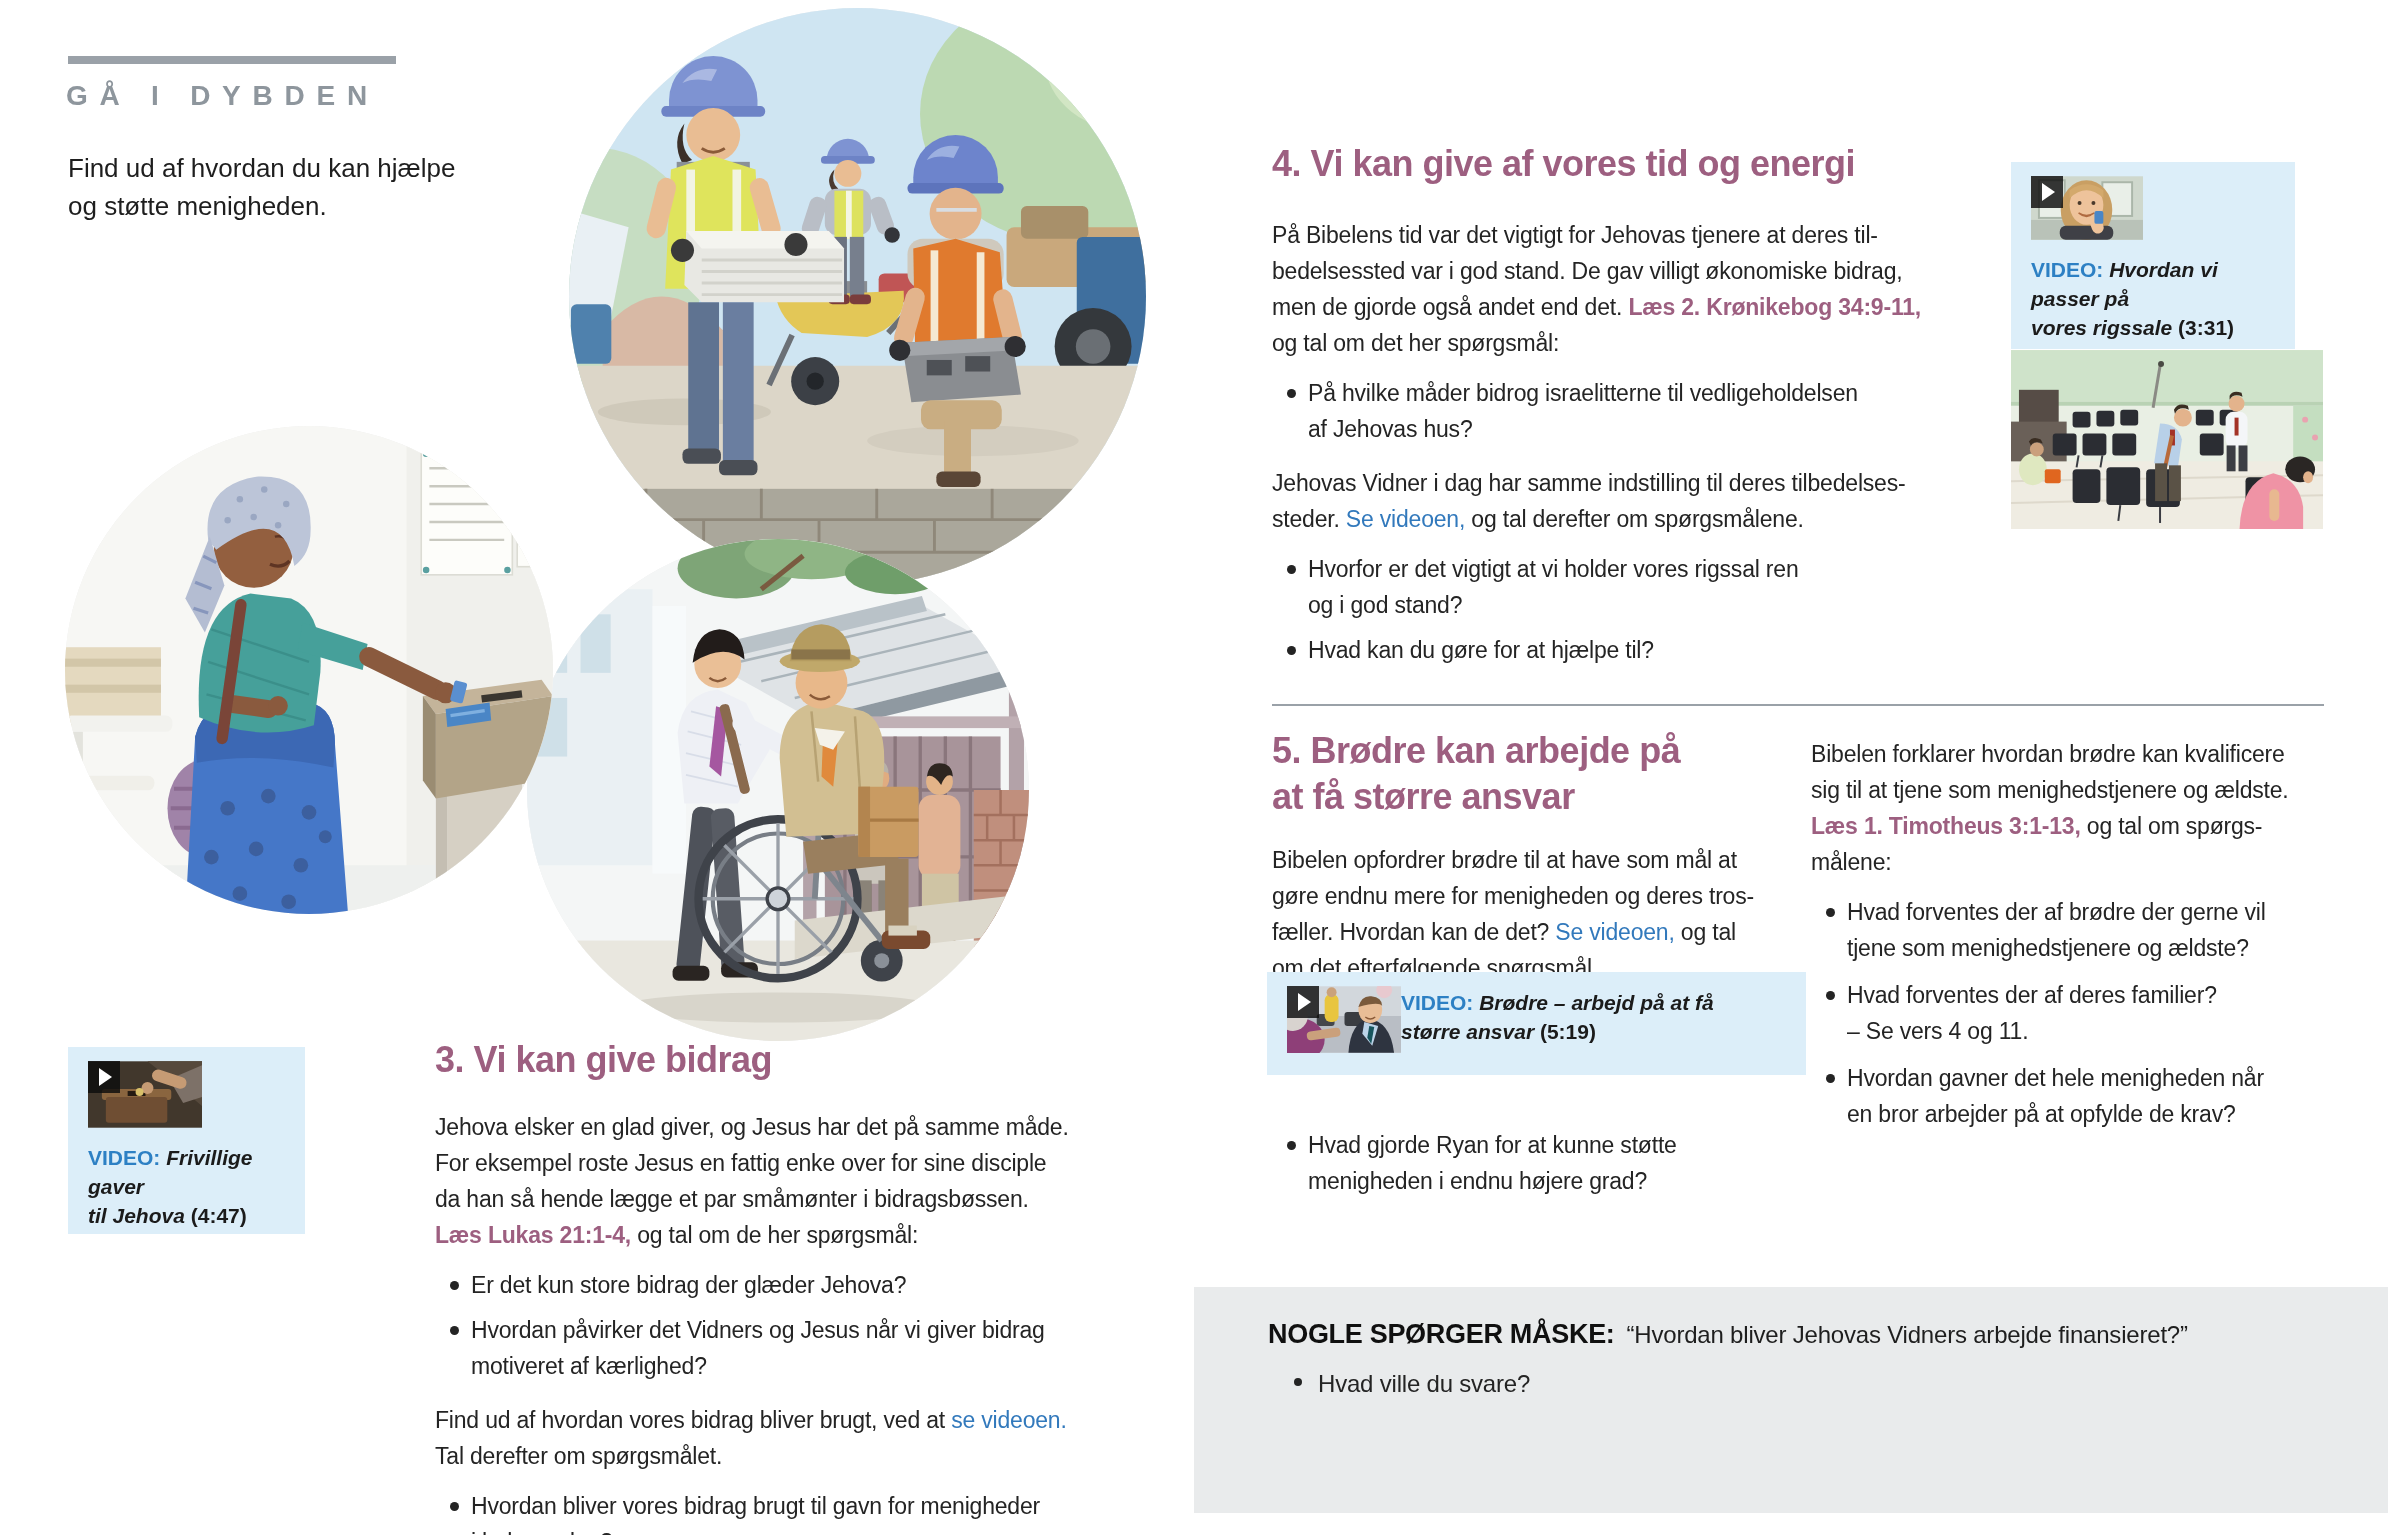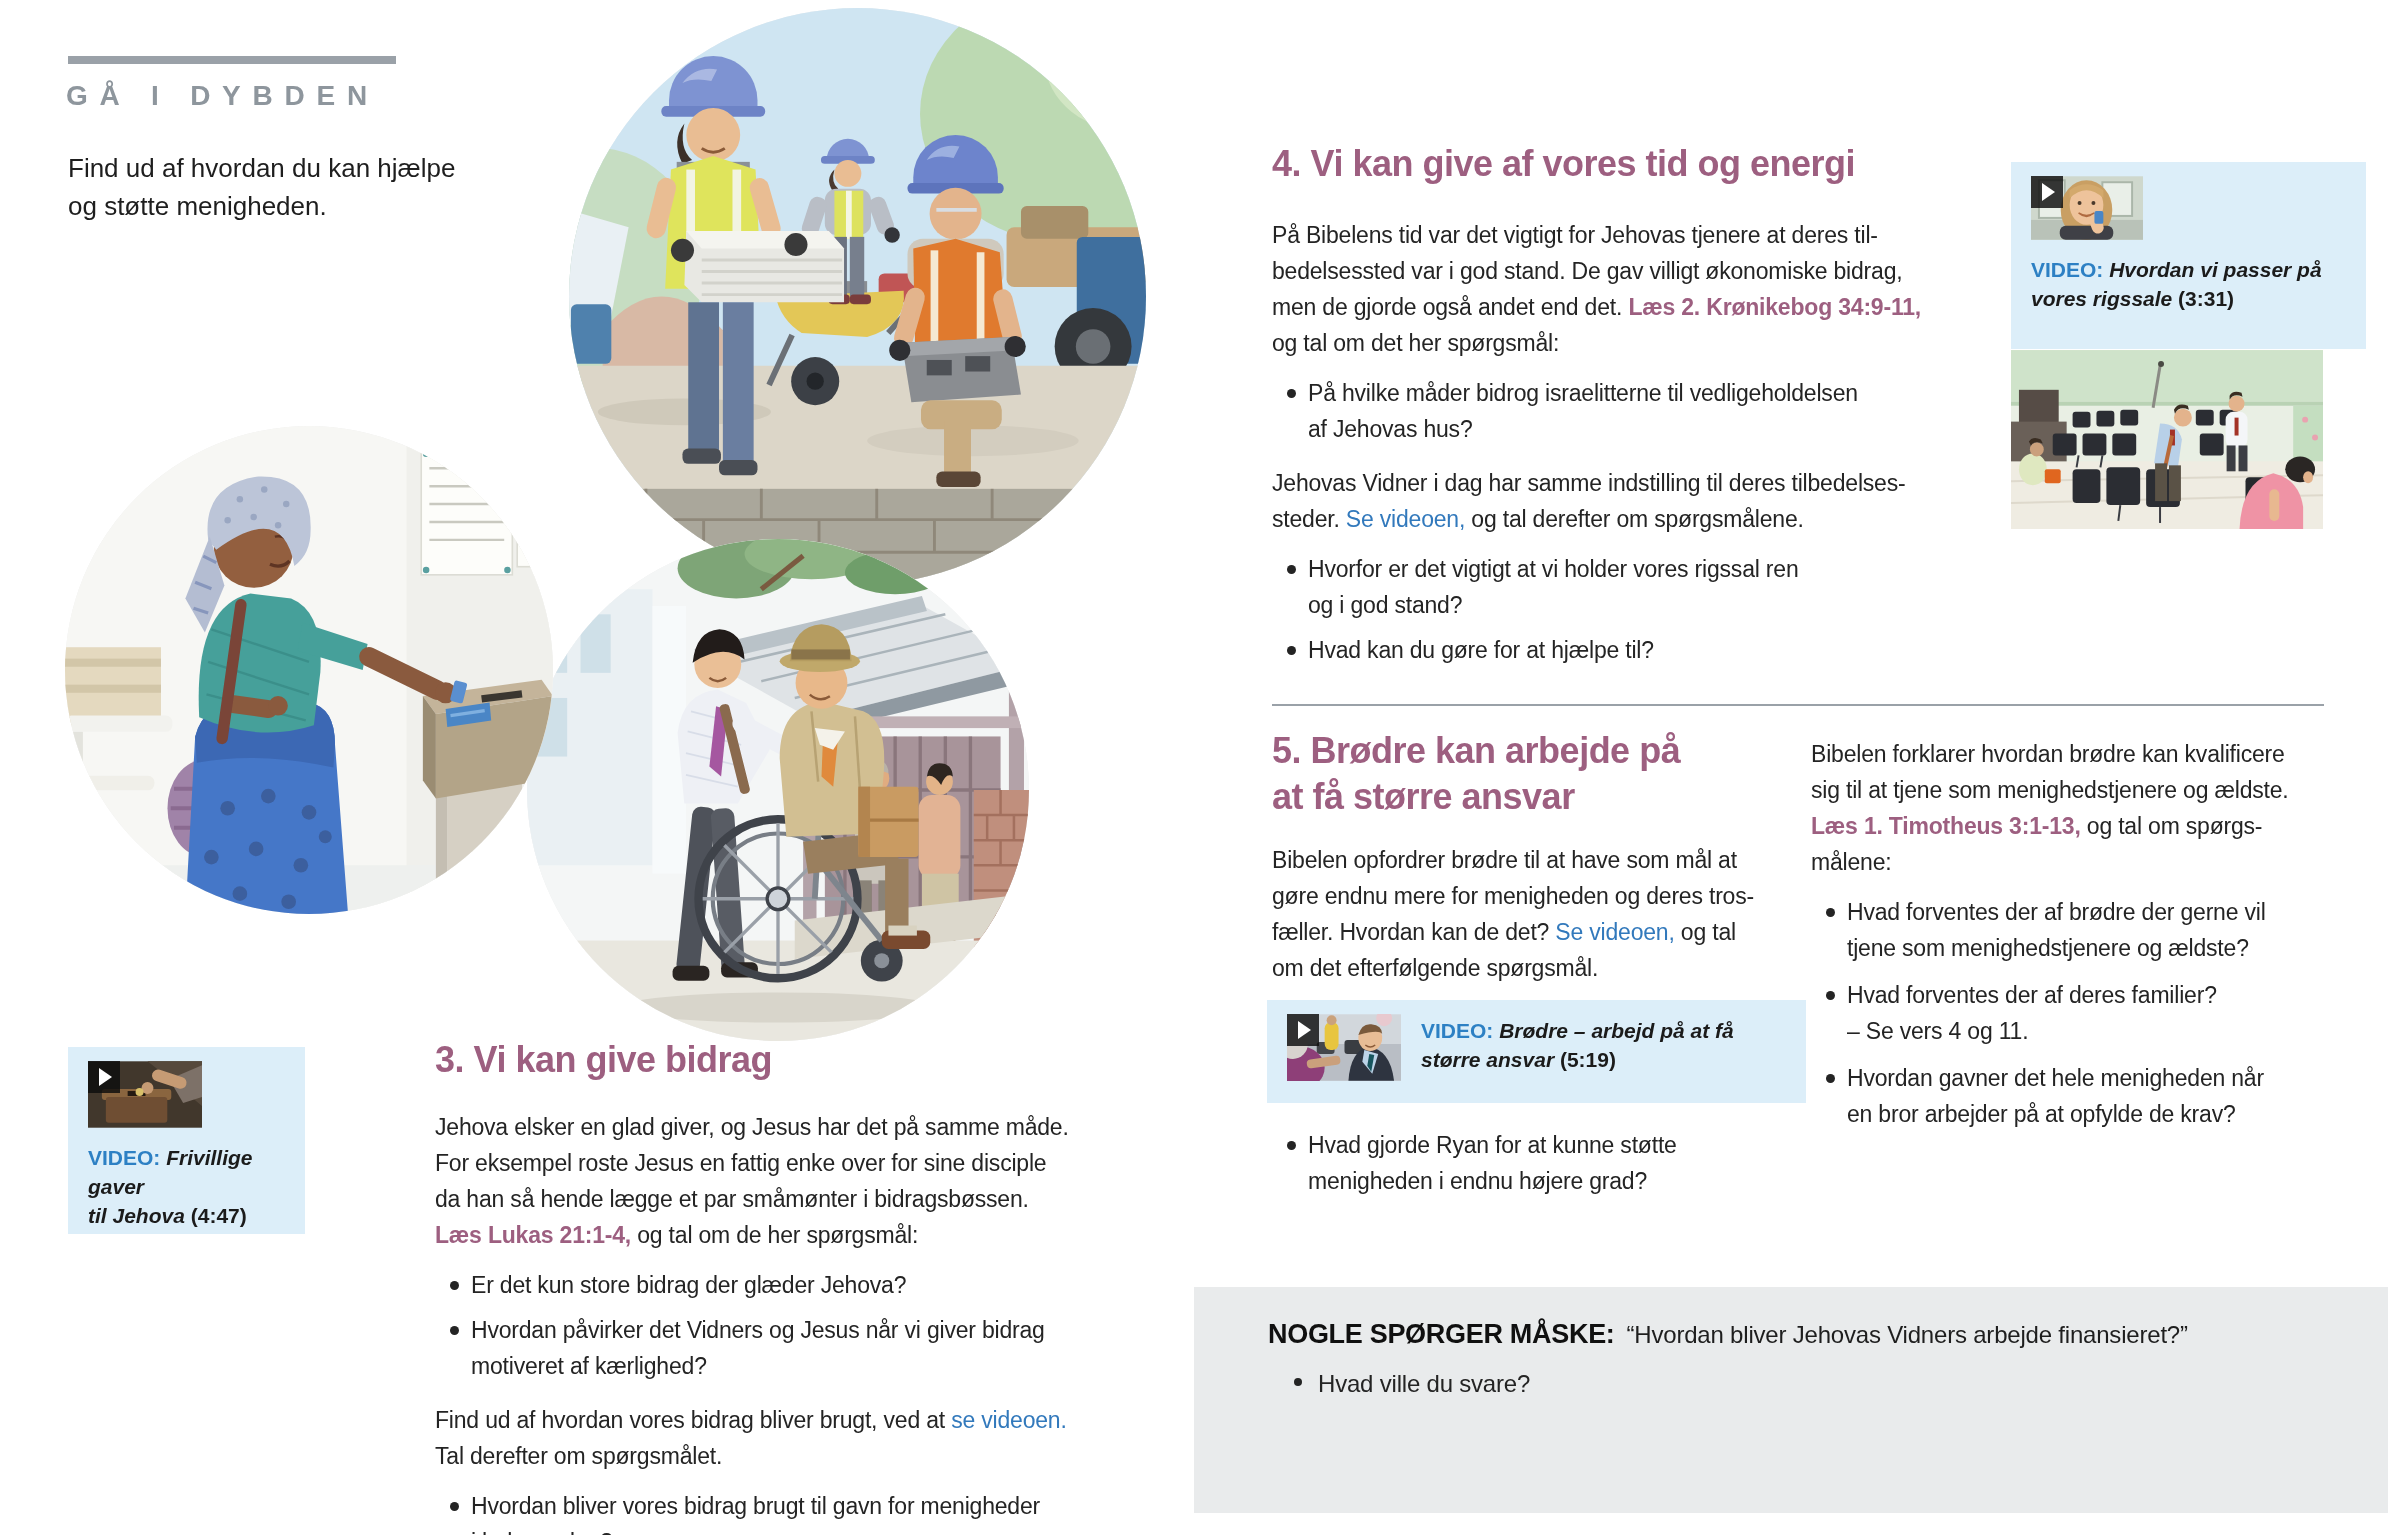--- a/index.html
+++ b/index.html
@@ -31,23 +31,23 @@
   
   .vbox{background:var(--bluebox);padding:14px 20px}
   .thumb{position:relative;cursor:pointer}
   .thumb svg{display:block;width:100%;height:100%}
   .play{position:absolute;left:0;top:0;width:32px;height:32px;background:rgba(12,12,12,.82)}
   .play::after{content:"";position:absolute;left:11px;top:7px;border-left:13px solid #fff;
                border-top:9px solid transparent;border-bottom:9px solid transparent}
   .cap{font-size:21px;line-height:29px;color:#1b1b1b;margin-top:15px}
   #vbox3{left:68px;top:1047px;width:237px;height:187px}
   #vbox3 .thumb{width:114px;height:67px}
-  #vbox4{left:2011px;top:162px;width:355px;height:187px}
+  #vbox4{left:2011px;top:162px;width:284px;height:187px}
   #vbox4 .thumb{width:112px;height:64px}
-  #vbox5{left:1267px;top:1000px;width:539px;height:103px;display:flex;gap:20px;align-items:flex-start}
+  #vbox5{left:1267px;top:972px;width:539px;height:103px;display:flex;align-items:flex-start}
   #vbox5 .thumb{width:114px;height:67px;flex:none}
   #vbox5 .cap{margin-top:2px}
   #photo4{left:2011px;top:350px;width:312px;height:179px}
   #photo4 svg{display:block;width:100%;height:100%}
   
   .sec-h{font-size:36px;line-height:46px;font-weight:700;color:var(--plum);letter-spacing:-0.5px;margin:0 0 26px}
   .body{font-size:23px;line-height:36px;letter-spacing:-0.2px;margin:0 0 14px}
   .bullets{list-style:none;margin:6px 0 18px}
   .bullets li{position:relative;padding-left:36px;margin:9px 0;font-size:23px;line-height:36px;letter-spacing:-0.2px}
   .bullets li::before{content:"";position:absolute;left:15px;top:14px;width:9px;height:9px;border-radius:50%;background:var(--ink)}

